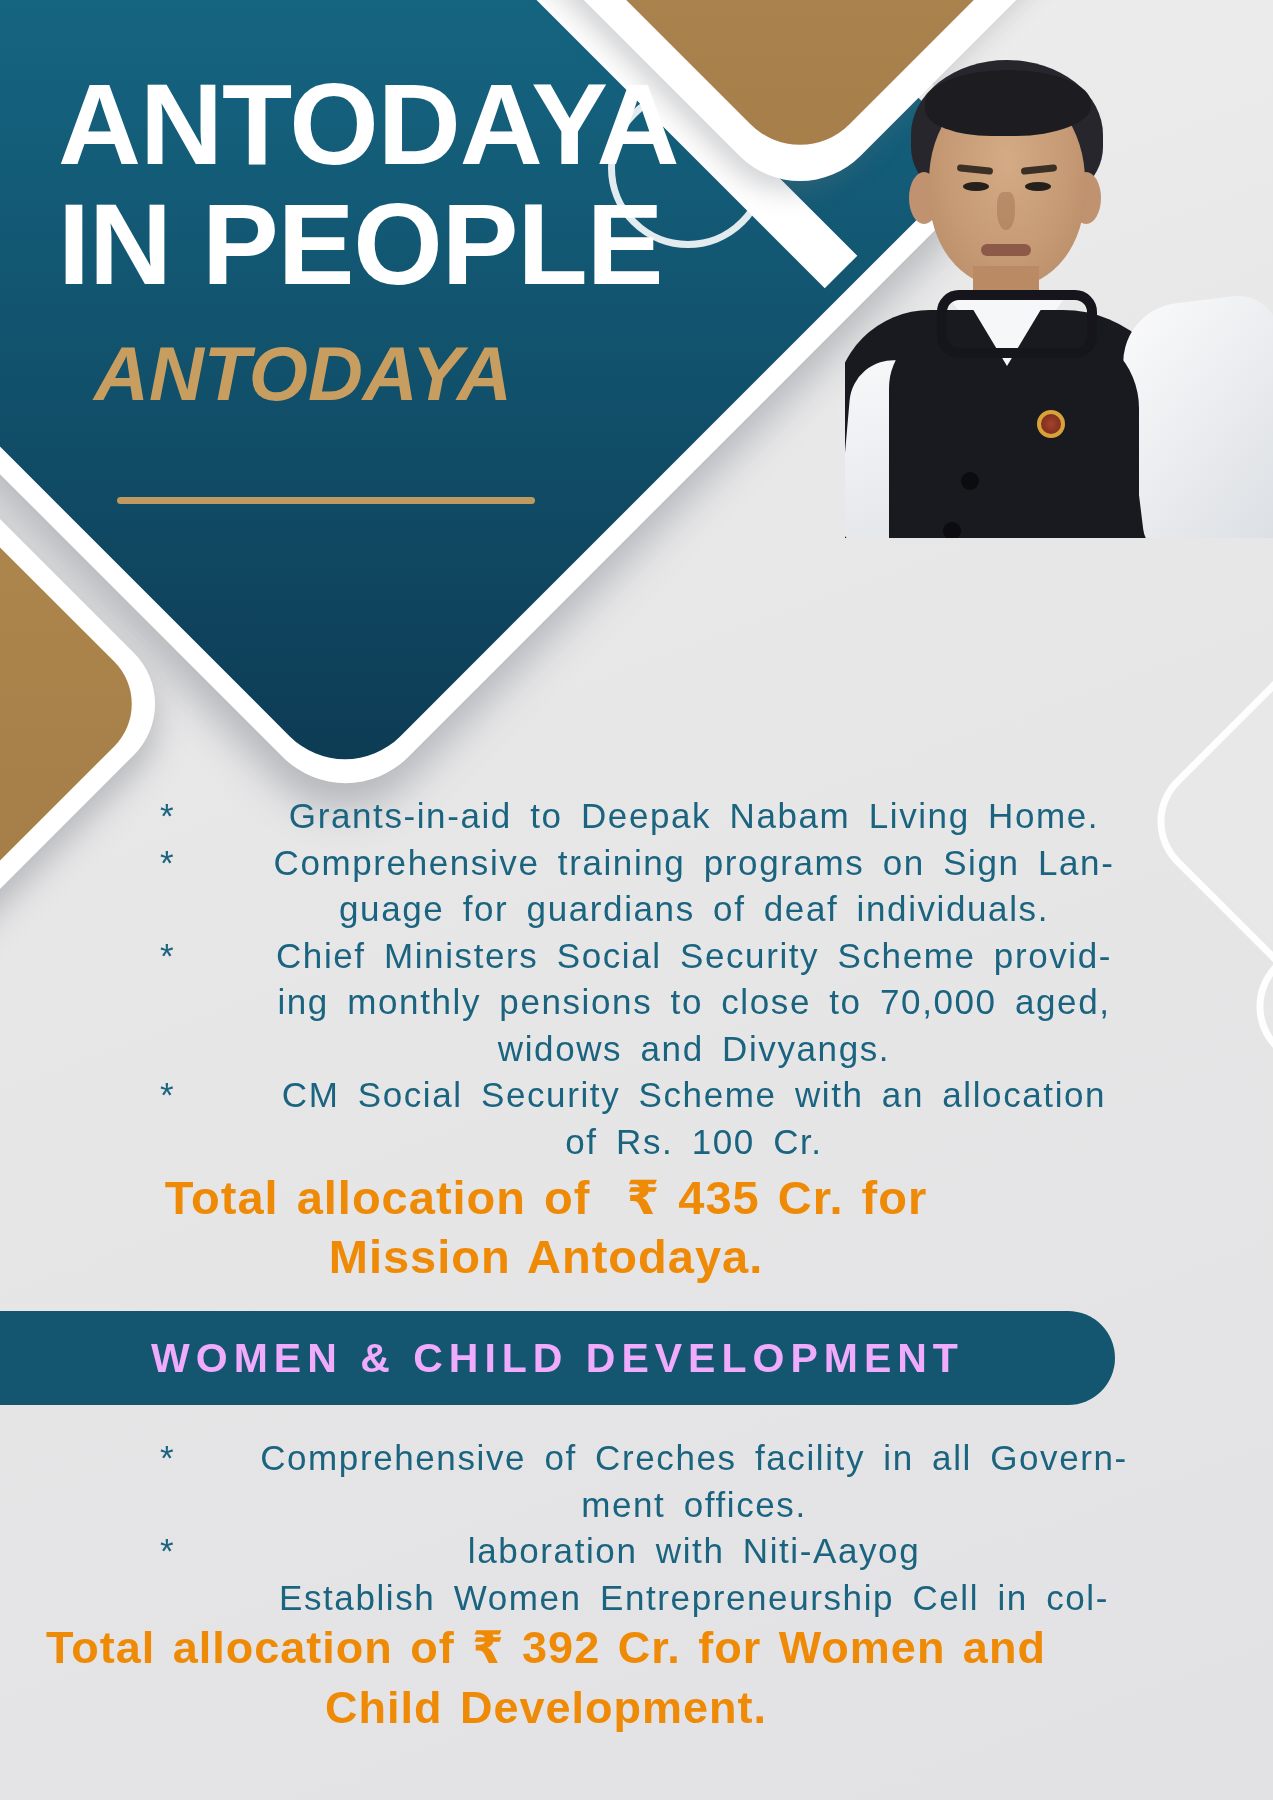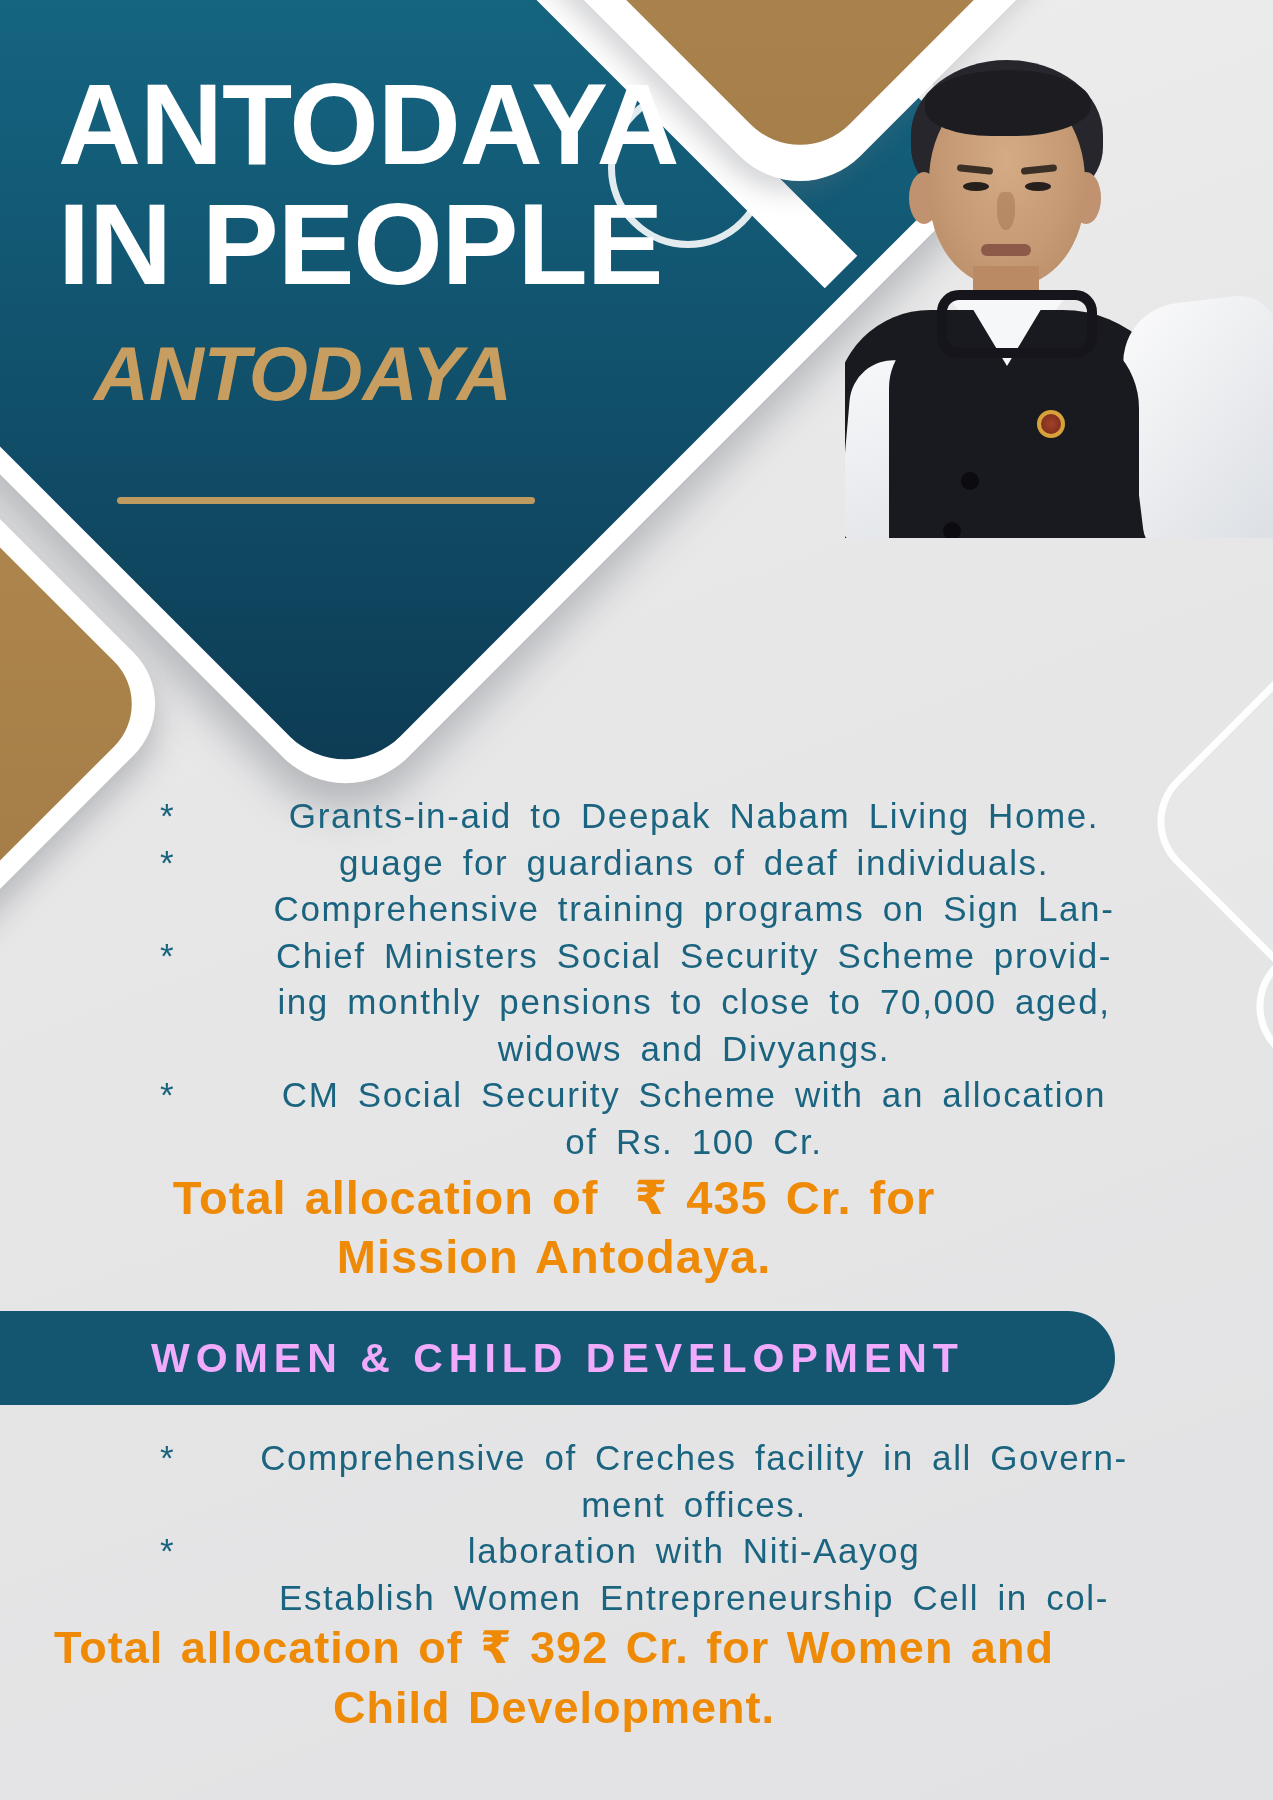--- a/index.html
+++ b/index.html
@@ -83,21 +83,21 @@
   .btn2{left:98px;top:462px;width:18px;height:18px;background:#0b0b10;border-radius:50%;}
   
   .bullet-block{left:160px;width:1020px;color:#1b6480;font-size:35px;line-height:46.5px;}
   #bullets-antodaya{top:793px;}
   #bullets-wcd{top:1435px;}
   .bullet-row{display:flex;align-items:flex-start;}
   .bullet-marker{width:48px;flex:0 0 48px;letter-spacing:0;}
   .bullet-lines{flex:1 1 auto;text-align:center;}
   .bullet-line{white-space:pre;letter-spacing:1.6px;word-spacing:7px;}
   
-  .alloc{left:0;width:1092px;text-align:center;color:#ee8a06;font-weight:700;padding-left:8px;}
+  .alloc{left:0;width:1092px;text-align:center;color:#ee8a06;font-weight:700;}
   #alloc-antodaya{top:1168px;font-size:47px;line-height:59px;}
   #alloc-wcd{top:1618px;font-size:45px;line-height:60px;}
   .alloc-line{white-space:pre;letter-spacing:1px;word-spacing:4px;}
   
   .banner{
     left:0;top:1311px;width:1115px;height:94px;background:#14566f;
     border-radius:0 47px 47px 0;
   }
   .banner-label{
     display:block;text-align:center;line-height:94px;
@@ -159,22 +159,22 @@
       <div class="bullet-row">
         <span class="bullet-marker">*</span>
         <div class="bullet-lines">
           <div class="bullet-line">Grants-in-aid to Deepak Nabam Living Home.</div>
         </div>
       </div>
 
       <div class="bullet-row">
         <span class="bullet-marker">*</span>
         <div class="bullet-lines">
+          <div class="bullet-line">Comprehensive training programs on Sign Lan-</div>
           <div class="bullet-line">guage for guardians of deaf individuals.</div>
-          <div class="bullet-line">Comprehensive training programs on Sign Lan-</div>
         </div>
       </div>
 
       <div class="bullet-row">
         <span class="bullet-marker">*</span>
         <div class="bullet-lines">
           <div class="bullet-line">Chief Ministers Social Security Scheme provid-</div>
           <div class="bullet-line">ing monthly pensions to close to 70,000 aged,</div>
           <div class="bullet-line">widows and Divyangs.</div>
         </div>

